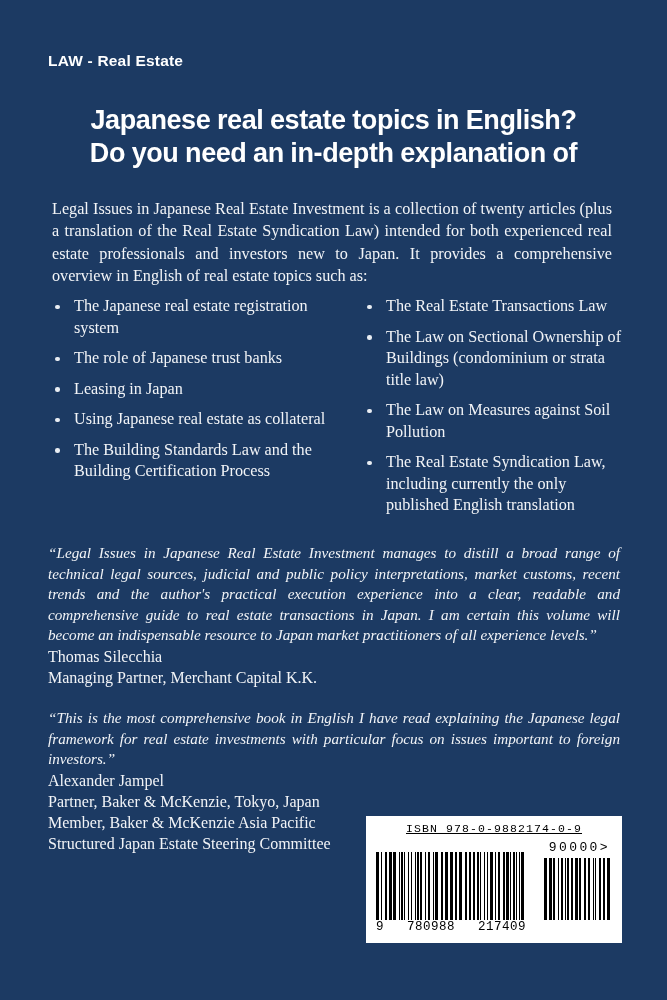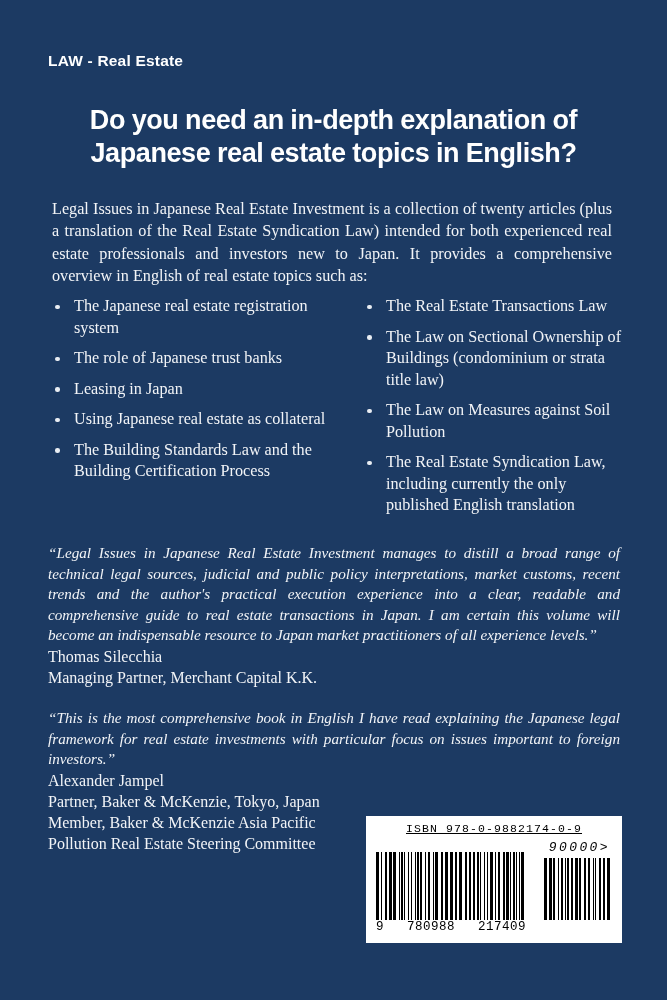--- a/index.html
+++ b/index.html
@@ -150,21 +150,20 @@
     text-decoration: underline;
   }
   .bc-addon-num {
     position: absolute;
     right: 12px;
     top: 24px;
     font-family: "Liberation Mono", monospace;
     font-size: 13px;
     letter-spacing: 2.4px;
     color: #000;
-    font-style: italic;
   }
   .bc-bars-wrap {
     position: absolute;
     left: 10px;
     top: 36px;
     width: 236px;
     height: 68px;
   }
   .bc-main {
     position: absolute;
@@ -204,22 +203,22 @@
   .bc-digits span { white-space: pre; }
 </style>
 </head>
 <body>
 
 <div class="cover">
 
   <div class="category">LAW - Real Estate</div>
 
   <div class="headline">
+    <span class="hl-line">Japanese real estate topics in English?</span>
     <span class="hl-line">Do you need an in-depth explanation of</span>
-    <span class="hl-line">Japanese real estate topics in English?</span>
   </div>
 
   <div class="intro">Legal Issues in Japanese Real Estate Investment is a collection of twenty articles (plus a translation of the Real Estate Syndication Law) intended for both experienced real estate professionals and investors new to Japan. It provides a comprehensive overview in English of real estate topics such as:</div>
 
   <div class="bullets">
     <div class="bullet-col left">
       <ul class="blist">
         <li>The Japanese real estate registration system</li>
         <li>The role of Japanese trust banks</li>
         <li>Leasing in Japan</li>
@@ -241,21 +240,21 @@
     <p class="quote-text">“Legal Issues in Japanese Real Estate Investment manages to distill a broad range of technical legal sources, judicial and public policy interpretations, market customs, recent trends and the author's practical execution experience into a clear, readable and comprehensive guide to real estate transactions in Japan. I am certain this volume will become an indispensable resource to Japan market practitioners of all experience levels.”</p>
     <p class="quote-attrib">Thomas Silecchia</p>
     <p class="quote-attrib">Managing Partner, Merchant Capital K.K.</p>
   </div>
 
   <div class="quote-block q2">
     <p class="quote-text">“This is the most comprehensive book in English I have read explaining the Japanese legal framework for real estate investments with particular focus on issues important to foreign investors.”</p>
     <p class="quote-attrib">Alexander Jampel</p>
     <p class="quote-attrib">Partner, Baker &amp; McKenzie, Tokyo, Japan</p>
     <p class="quote-attrib">Member, Baker &amp; McKenzie Asia Pacific</p>
-    <p class="quote-attrib">Pollution Real Estate Steering Committee</p>
+    <p class="quote-attrib">Structured Japan Estate Steering Committee</p>
   </div>
 
   <div class="barcode-box">
     <div class="bc-isbn">ISBN 978-0-9882174-0-9</div>
     <div class="bc-addon-num">90000&gt;</div>
     <div class="bc-bars-wrap">
       <div class="bc-main" id="bc-main">
           <div class="bar" style="width:3px"></div>
           <div class="sp" style="width:3px"></div>
           <div class="bar" style="width:1px"></div>

